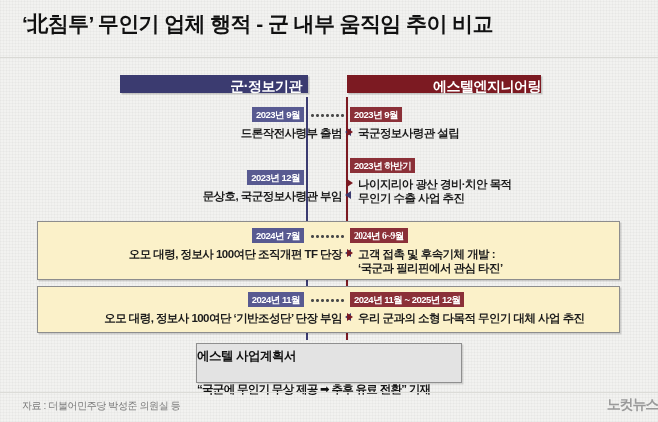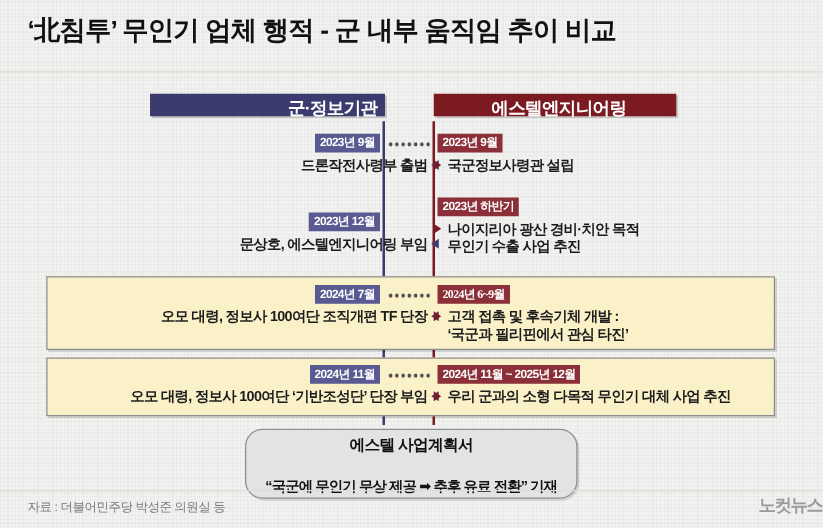--- a/index.html
+++ b/index.html
@@ -63,21 +63,21 @@
     background: #3b3b70;
     text-align: right;
     padding-right: 6px;
     box-sizing: border-box;
   }
   .col-head.right {
     left: 347px;
     width: 194px;
     top: 75px;
     background: #7c1a22;
-    text-align: center;
+    text-align: right;
     padding-left: 6px;
     box-sizing: border-box;
   }
 
   
   .rail {
     position: absolute;
     width: 2px;
     top: 97px;
     height: 243px;
@@ -152,26 +152,26 @@
     box-sizing: border-box;
     box-shadow: 1.5px 1.5px 0 rgba(0,0,0,0.14);
   }
 
   
   .note {
     position: absolute;
     left: 196px;
     top: 343px;
     width: 266px;
-    height: 56px;
+    height: 40px;
     background: #e3e3e3;
     border: 1.5px solid #8f8f8f;
-    border-radius: 14px;
-    box-sizing: border-box;
-    text-align: center;
+    border-radius: 0;
+    box-sizing: border-box;
+    text-align: left;
     box-shadow: 1.5px 1.5px 0 rgba(0,0,0,0.12);
   }
   .note .n1 {
     font-size: 12.5px;
     font-weight: bold;
     letter-spacing: -0.5px;
     color: #111;
     margin-top: 4px;
   }
   .note .n2 {
@@ -237,21 +237,21 @@
     <div class="arrow right" style="top:21px;"></div>
   </div>
 
   <div class="row" style="top:158px;">
     <div class="badge right" style="top:0px;">2023년 하반기</div>
     <div class="label right" style="top:19px;">나이지리아 광산 경비·치안 목적
 무인기 수출 사업 추진</div>
     <div class="arrow right" style="top:21px;"></div>
 
     <div class="badge left" style="top:12px;">2023년 12월</div>
-    <div class="label left" style="top:31px;">문상호, 에스텔엔지니어링 부임</div>
+    <div class="label left" style="top:31px;">문상호, 국군정보사령관 부임</div>
     <div class="arrow left" style="top:33px;"></div>
   </div>
 
   <div class="row" style="top:228px;">
     <div class="badge left" style="top:0px;">2024년 7월</div>
     <div class="badge right" style="top:0px;font-family:Liberation Serif, serif;">2024년 6~9월</div>
     <div class="connector" style="top:7px;"></div>
     <div class="label left" style="top:19px;">오모 대령, 정보사 100여단 조직개편 TF 단장</div>
     <div class="label right" style="top:19px;">고객 접촉 및 후속기체 개발 :
 ‘국군과 필리핀에서 관심 타진’</div>

